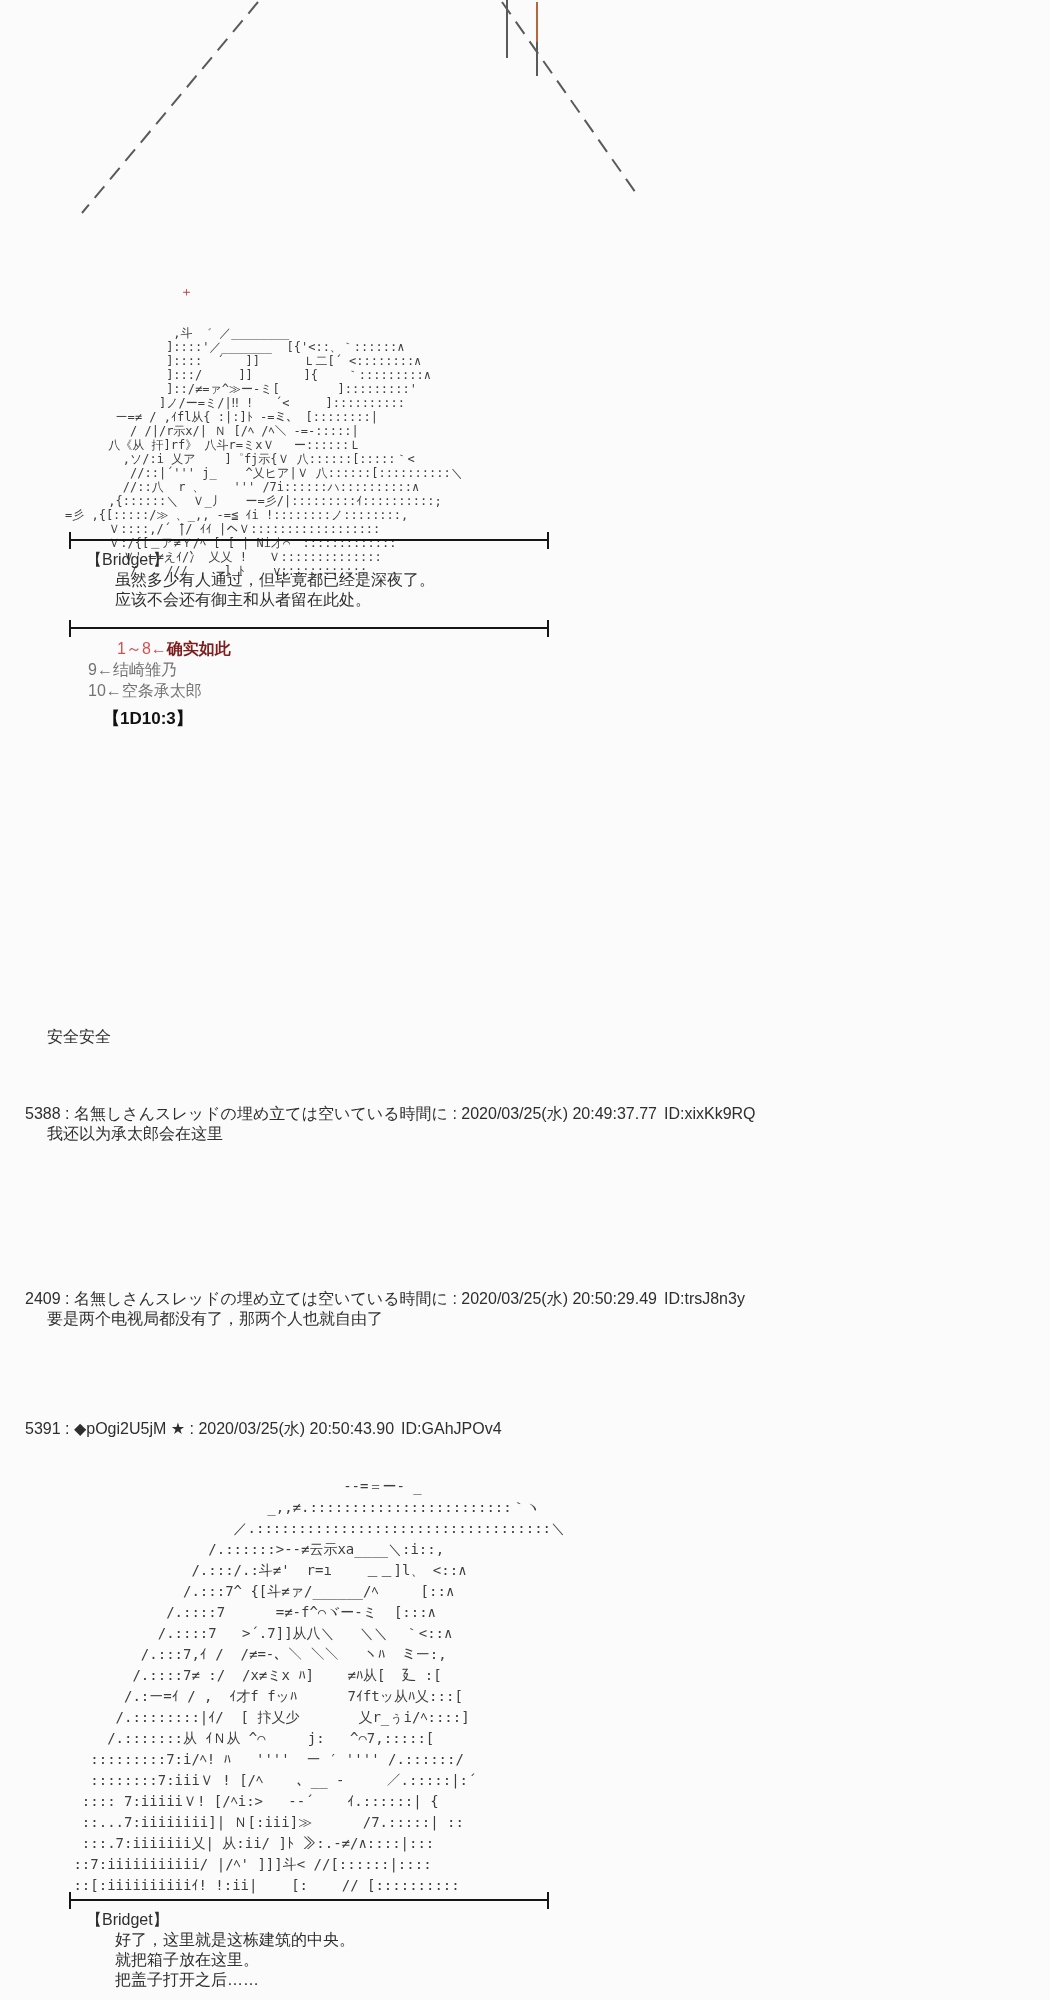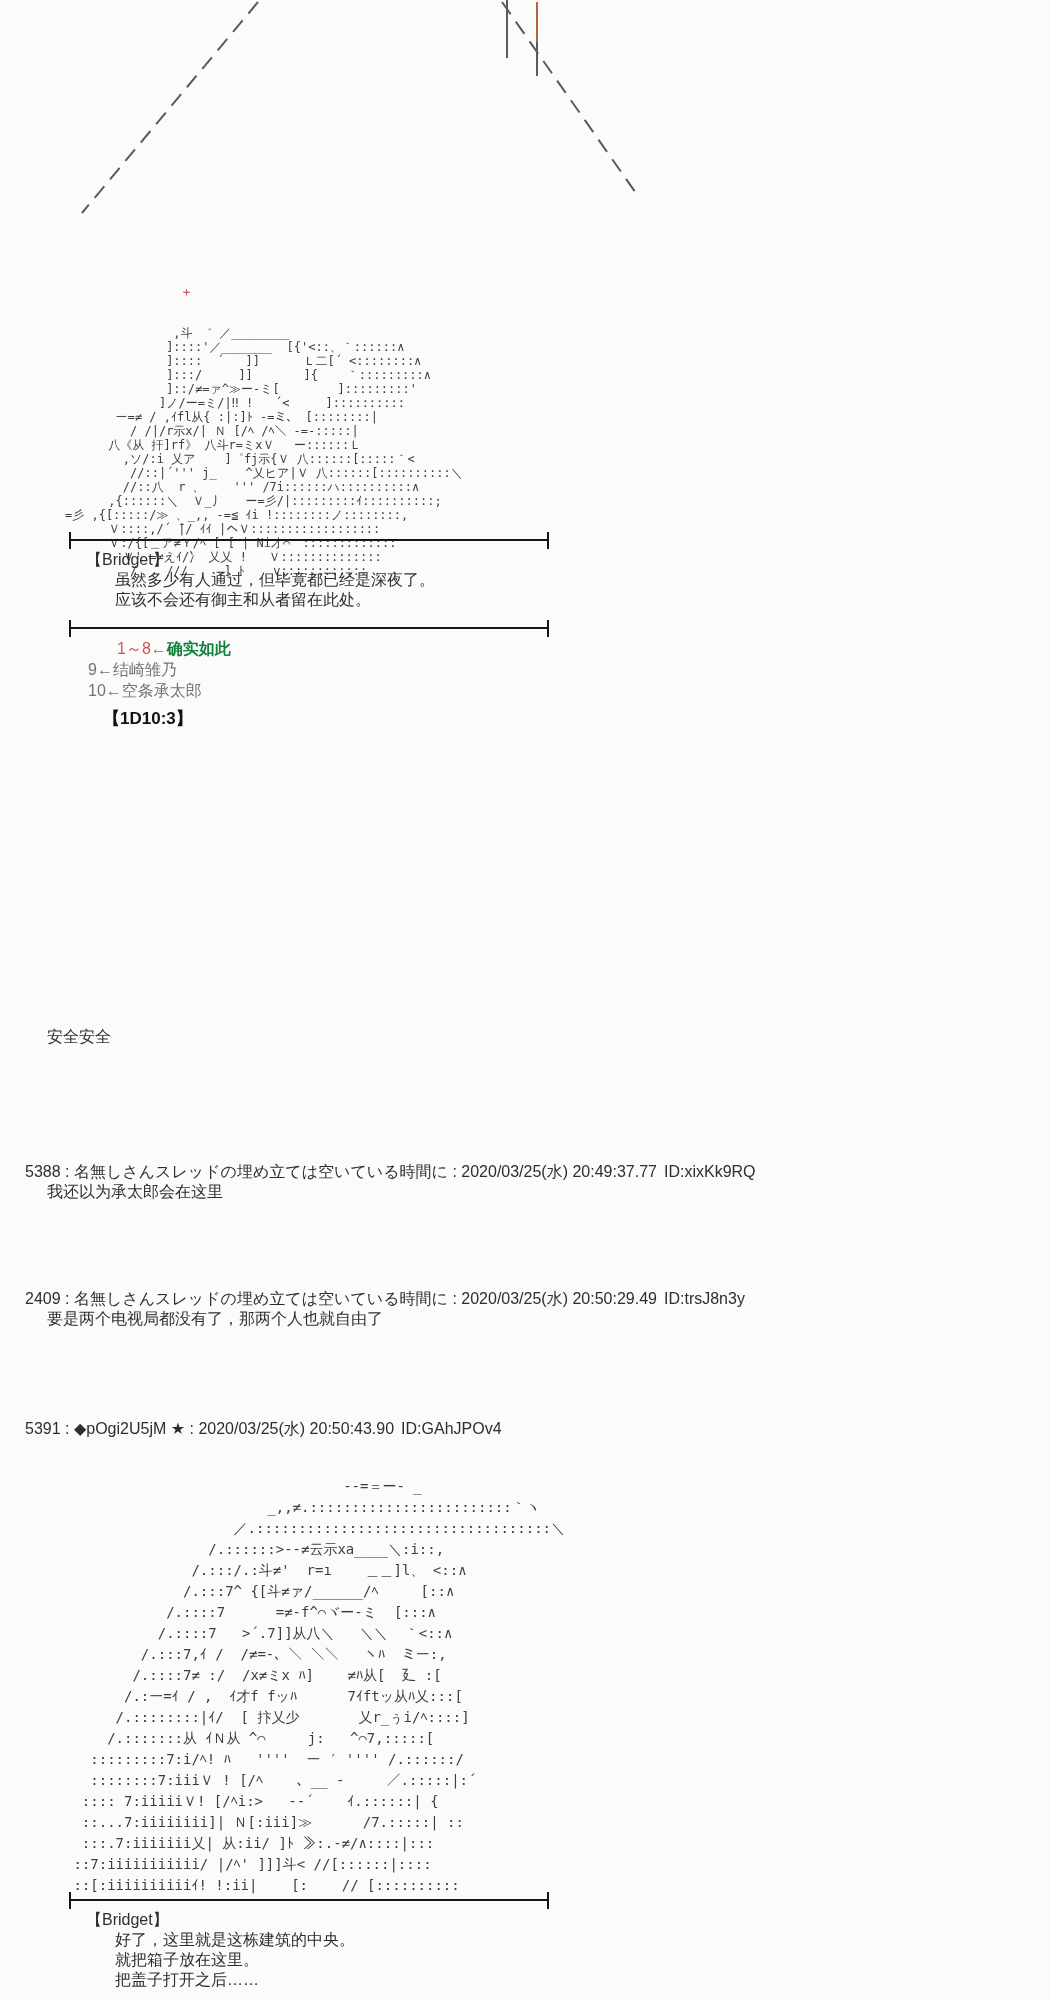--- a/index.html
+++ b/index.html
@@ -18,21 +18,21 @@
   .sep{position:absolute;left:70px;width:478px;border-top:2px solid #161616;}
   .sep::before,.sep::after{content:"";position:absolute;top:-9px;width:2px;height:17px;background:#161616;}
   .sep::before{left:-1px;}
   .sep::after{right:-1px;}
   .speech{position:absolute;left:86px;font-size:16px;line-height:20px;}
   .speech .speaker{white-space:pre;}
   .speech .line{margin-left:29px;white-space:pre;}
   .result{position:absolute;left:88px;font-size:16px;line-height:21px;}
   .result .row{white-space:pre;}
   .range-red{color:#d25151;margin-left:29px;}
-  .label-red{color:#15803d;font-weight:bold;}
+  .label-red{color:#7f1d1d;font-weight:bold;}
   .opt-black{color:#737373;}
   .dice{position:absolute;left:103px;top:707px;font-size:17px;font-weight:bold;color:#111;}
   .post{position:absolute;left:25px;font-size:16px;line-height:20px;}
   .post .header{white-space:pre;color:#2e2e2e;}
   .post .pid{margin-left:7px;}
   .post .body{margin-left:22px;white-space:pre;}
   svg.roof{position:absolute;left:0;top:0;}
 </style>
 </head>
 <body>
@@ -80,21 +80,21 @@
   <div class="row opt-black"><span>9←</span><span>结崎雏乃</span></div>
   <div class="row opt-black"><span>10←</span><span>空条承太郎</span></div>
 </div>
 
 <div class="dice">【1D10:3】</div>
 
 <div class="post" style="top:1027px;">
   <div class="body">安全安全</div>
 </div>
 
-<div class="post" style="top:1162px;">
+<div class="post" style="top:1104px;">
   <div class="header"><span>5388</span><span> : </span><span>名無しさんスレッドの埋め立ては空いている時間に</span><span> : </span><span>2020/03/25(水) 20:49:37.77</span><span class="pid">ID:xixKk9RQ</span></div>
   <div class="body">我还以为承太郎会在这里</div>
 </div>
 
 <div class="post" style="top:1289px;">
   <div class="header"><span>2409</span><span> : </span><span>名無しさんスレッドの埋め立ては空いている時間に</span><span> : </span><span>2020/03/25(水) 20:50:29.49</span><span class="pid">ID:trsJ8n3y</span></div>
   <div class="body">要是两个电视局都没有了，那两个人也就自由了</div>
 </div>
 
 <div class="post" style="top:1419px;">

